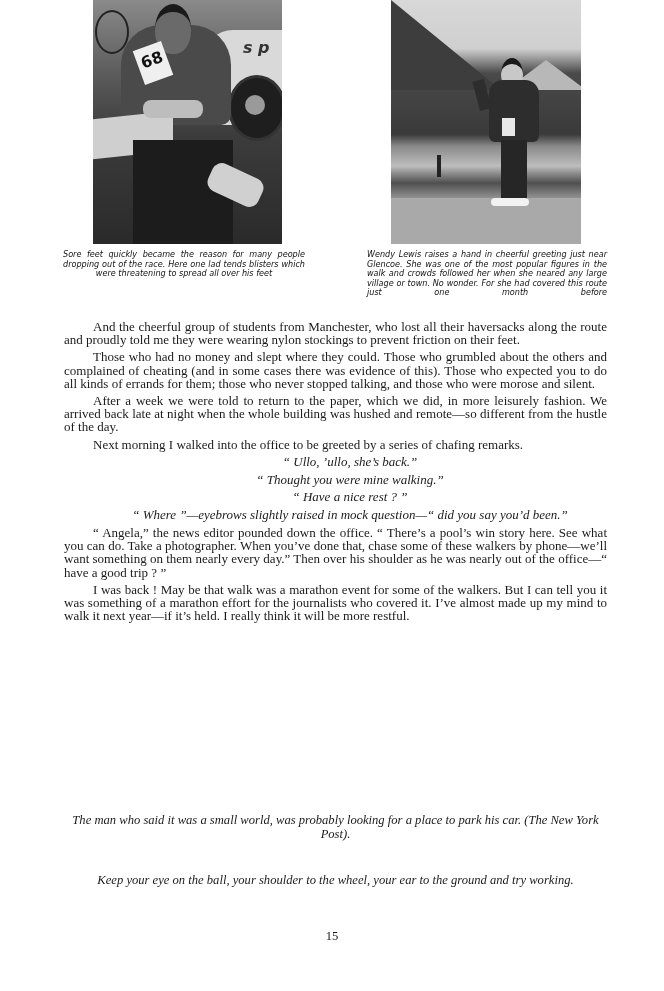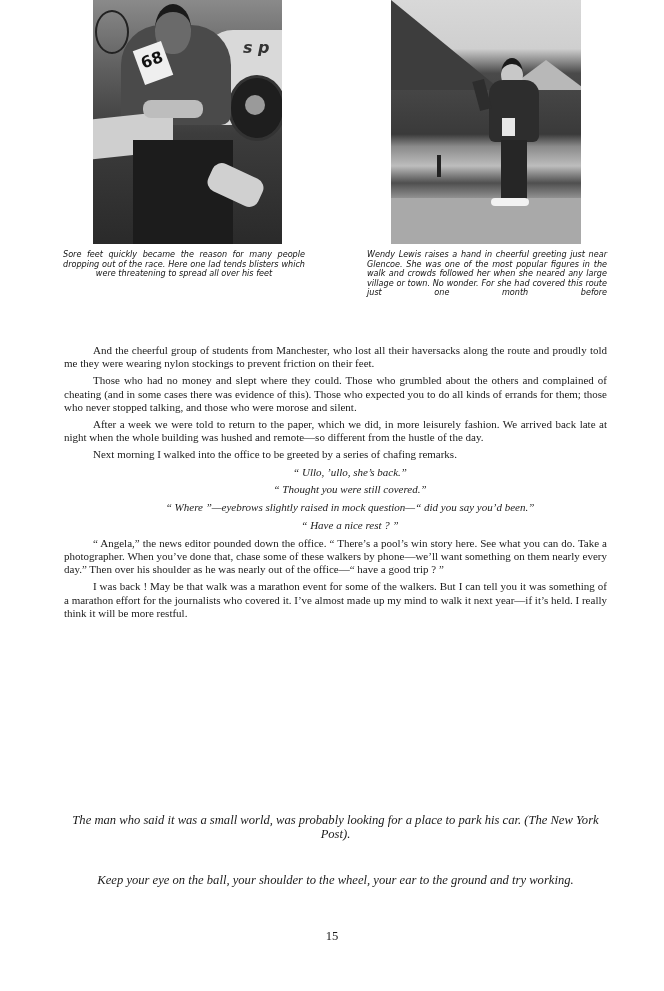--- a/index.html
+++ b/index.html
@@ -14,22 +14,22 @@
       background: linear-gradient(180deg, #d8d8d8 0%, #cfcfcf 20%, #4a4a4a 30%, #3a3a3a 55%, #8a8a8a 60%, #bdbdbd 68%, #4f4f4f 75%, #9a9a9a 82%, #c9c9c9 100%); }
     .shape { position: absolute; }
     .caption {
       position: absolute; font-family: "DejaVu Sans", sans-serif; font-style: italic;
       font-size: 8.1px; line-height: 9.6px; text-align: justify; text-align-last: center;
       color: #111;
     }
     #caption-left { left: 63px; top: 250px; width: 242px; }
     #caption-right { left: 367px; top: 250px; width: 240px; text-align-last: justify; }
     .body-text {
-      position: absolute; left: 64px; top: 344px; width: 543px;
-      font-size: 11px; line-height: 13.2px; color: #1a1a1a;
+      position: absolute; left: 64px; top: 320px; width: 543px;
+      font-size: 13px; line-height: 13.2px; color: #1a1a1a;
     }
     .body-text p { margin: 0 0 4px 0; text-align: justify; text-indent: 29px; }
     .body-text p.quote { text-align: center; margin: 0 0 4.6px 0; font-style: italic; }
     .epigram {
       position: absolute; left: 64px; width: 543px; font-style: italic;
       font-size: 12.6px; line-height: 14px; text-align: center;
     }
     #epigram-1 { top: 813px; }
     #epigram-2 { top: 873px; }
     .page-number { position: absolute; left: 0; width: 664px; top: 929px; text-align: center; font-size: 12.6px; }
@@ -69,23 +69,23 @@
 
 <div id="caption-left" class="caption">Sore feet quickly became the reason for many people dropping out of the race. Here one lad tends blisters which were threatening to spread all over his feet</div>
 <div id="caption-right" class="caption">Wendy Lewis raises a hand in cheerful greeting just near Glencoe. She was one of the most popular figures in the walk and crowds followed her when she neared any large village or town. No wonder. For she had covered this route just one month before</div>
 
 <div class="body-text">
   <p>And the cheerful group of students from Manchester, who lost all their haversacks along the route and proudly told me they were wearing nylon stockings to prevent friction on their feet.</p>
   <p>Those who had no money and slept where they could. Those who grumbled about the others and complained of cheating (and in some cases there was evidence of this). Those who expected you to do all kinds of errands for them; those who never stopped talking, and those who were morose and silent.</p>
   <p>After a week we were told to return to the paper, which we did, in more leisurely fashion. We arrived back late at night when the whole building was hushed and remote—so different from the hustle of the day.</p>
   <p>Next morning I walked into the office to be greeted by a series of chafing remarks.</p>
   <p class="quote">“ Ullo, ’ullo, she’s back.”</p>
-  <p class="quote">“ Thought you were still covered.”</p>
+  <p class="quote">“ Thought you were mine walking.”</p>
+  <p class="quote">“ Have a nice rest ? ”</p>
   <p class="quote">“ Where ”—eyebrows slightly raised in mock question—“ did you say you’d been.”</p>
-  <p class="quote">“ Have a nice rest ? ”</p>
   <p>“ Angela,” the news editor pounded down the office. “ There’s a pool’s win story here. See what you can do. Take a photographer. When you’ve done that, chase some of these walkers by phone—we’ll want something on them nearly every day.” Then over his shoulder as he was nearly out of the office—“ have a good trip ? ”</p>
   <p>I was back ! May be that walk was a marathon event for some of the walkers. But I can tell you it was something of a marathon effort for the journalists who covered it. I’ve almost made up my mind to walk it next year—if it’s held. I really think it will be more restful.</p>
 </div>
 
 <div id="epigram-1" class="epigram">The man who said it was a small world, was probably looking for a place to park his car. (The New York Post).</div>
 <div id="epigram-2" class="epigram">Keep your eye on the ball, your shoulder to the wheel, your ear to the ground and try working.</div>
 
 <div class="page-number">15</div>
 
 </body></html>

